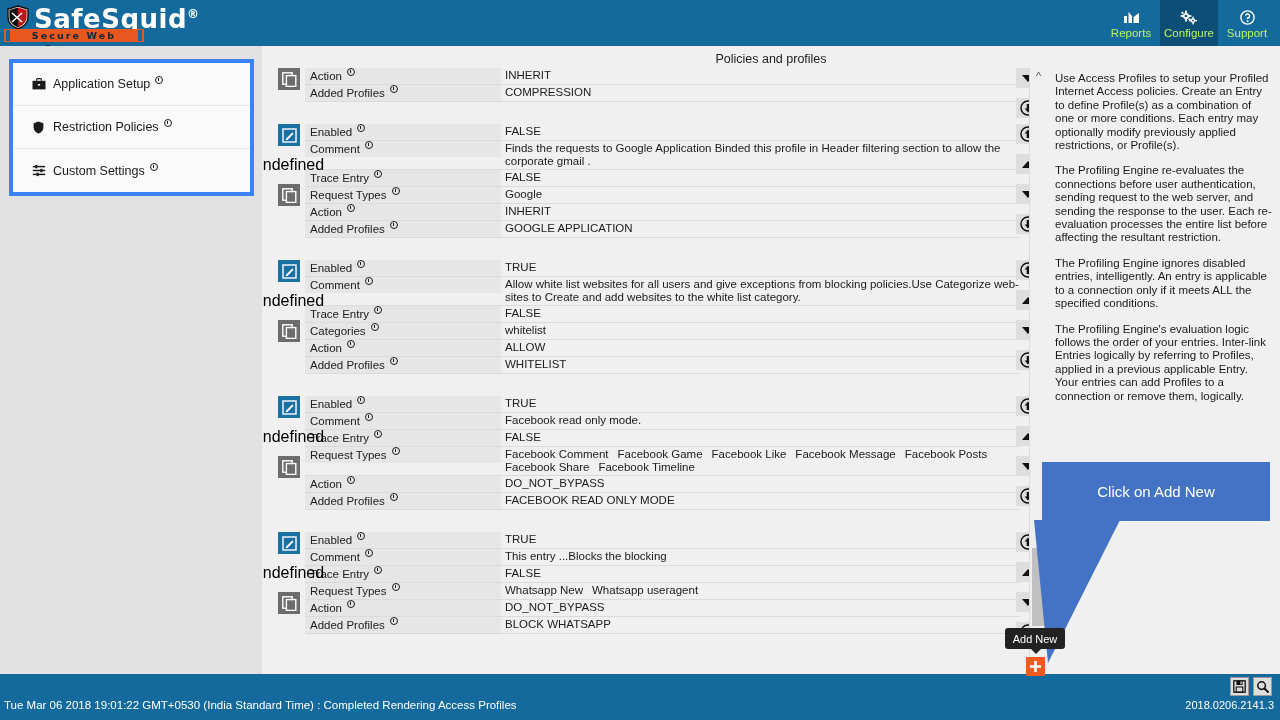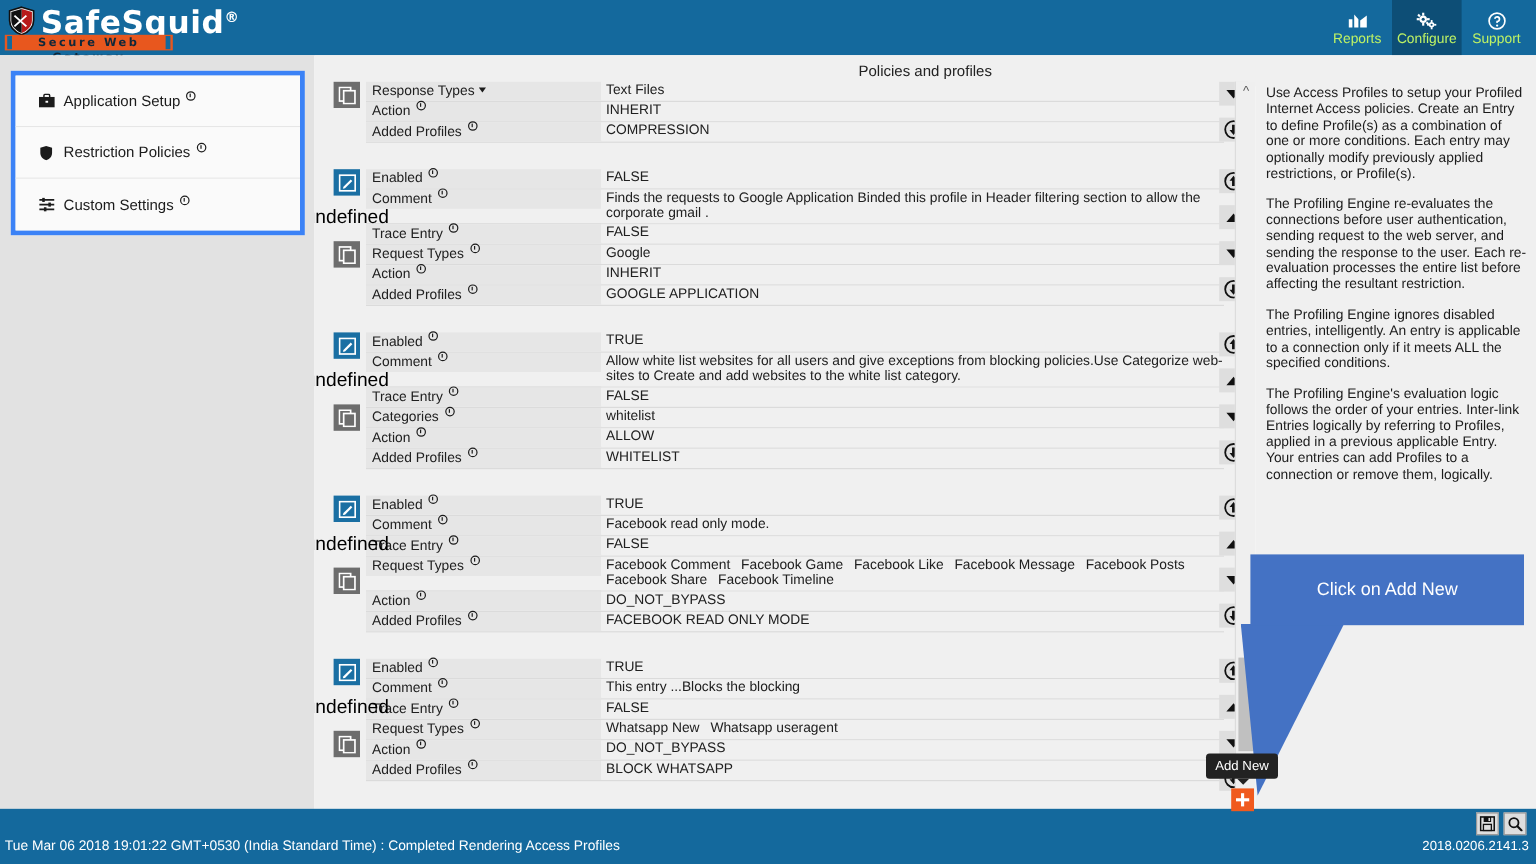--- a/index.html
+++ b/index.html
@@ -341,24 +341,20 @@
               <span>
                 <svg width="15" height="15" viewBox="0 0 15 15">
                   <rect x="0.8" y="0.8" width="9.4" height="11.4" fill="none" stroke="#ffffff" stroke-width="1.4"></rect>
                   <rect x="4.4" y="3.6" width="9.4" height="10.8" fill="#6d6d6d" stroke="#ffffff" stroke-width="1.4"></rect>
                 </svg>
               </span>
             </div>
           </div>
           <div class="rows">
             <div class="row">
-              <div class="lbl"><span>Response Types</span><span class="caret-down"></span></div>
-              <div class="val">Text Files</div>
-            </div>
-            <div class="row">
               <div class="lbl"><span>Action</span><span class="info-badge"></span></div>
               <div class="val">INHERIT</div>
             </div>
             <div class="row">
               <div class="lbl"><span>Added Profiles</span><span class="info-badge"></span></div>
               <div class="val">COMPRESSION</div>
             </div>
           </div>
           <div class="ctrls">
             <div class="ctrl">

